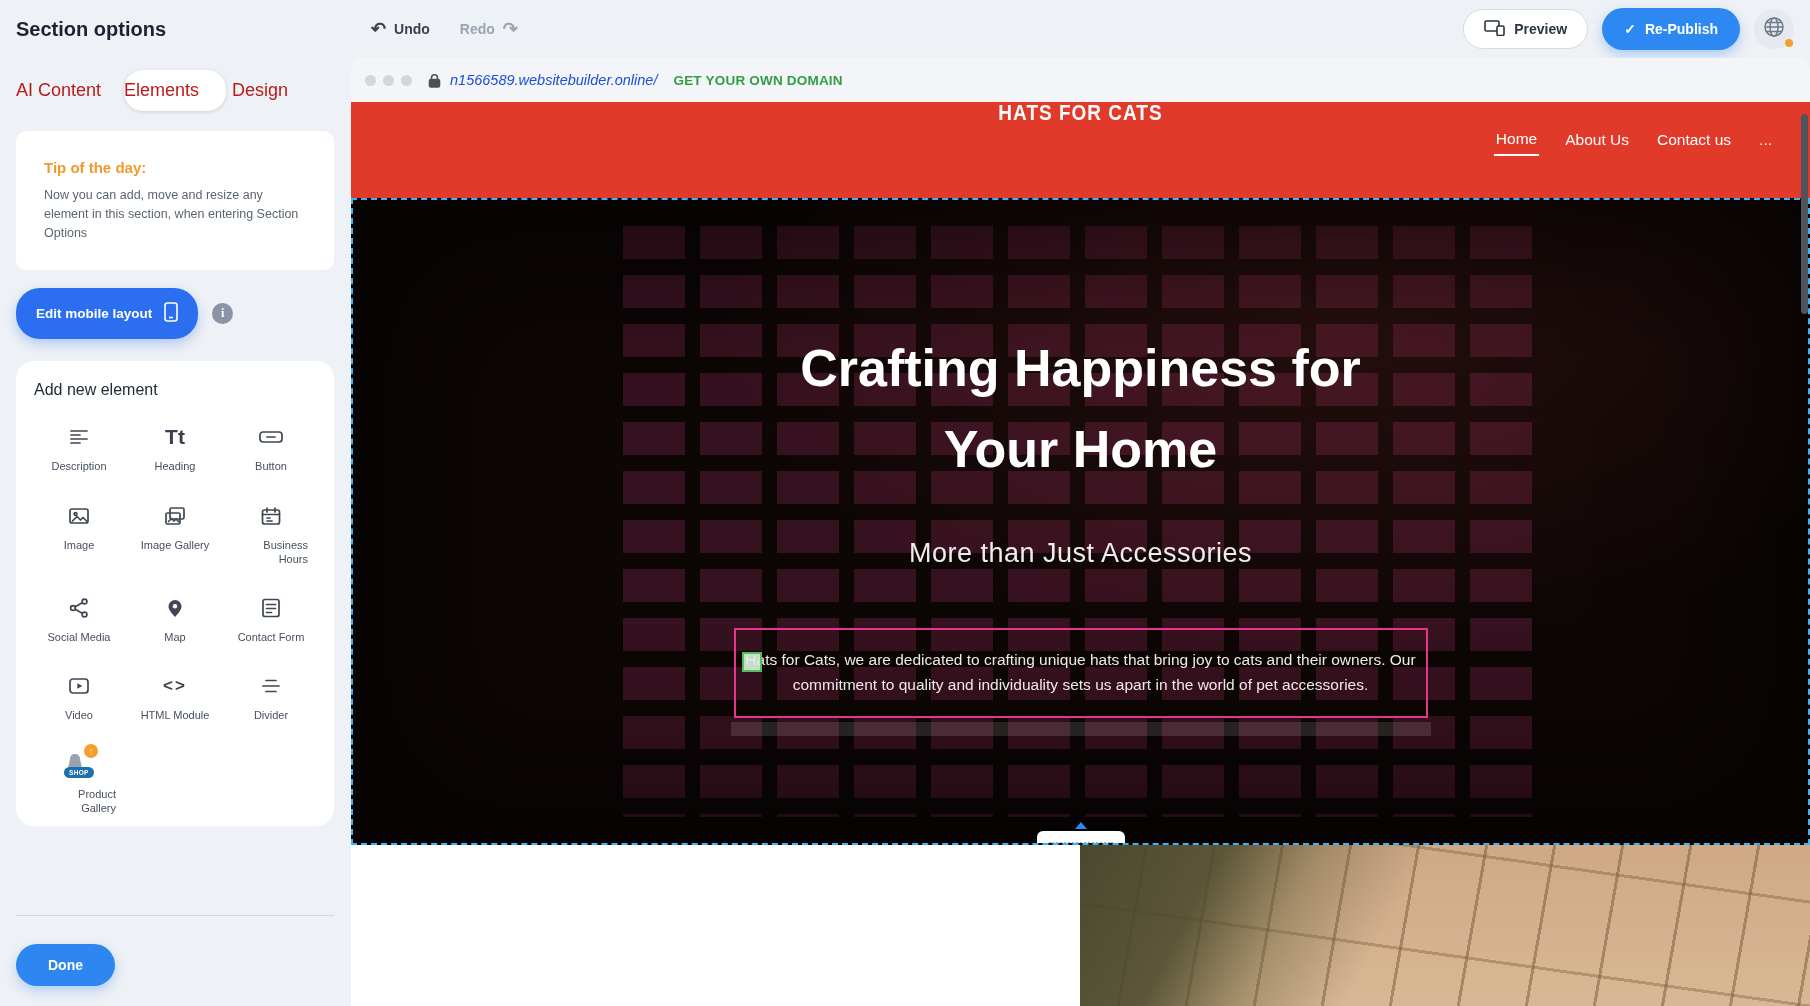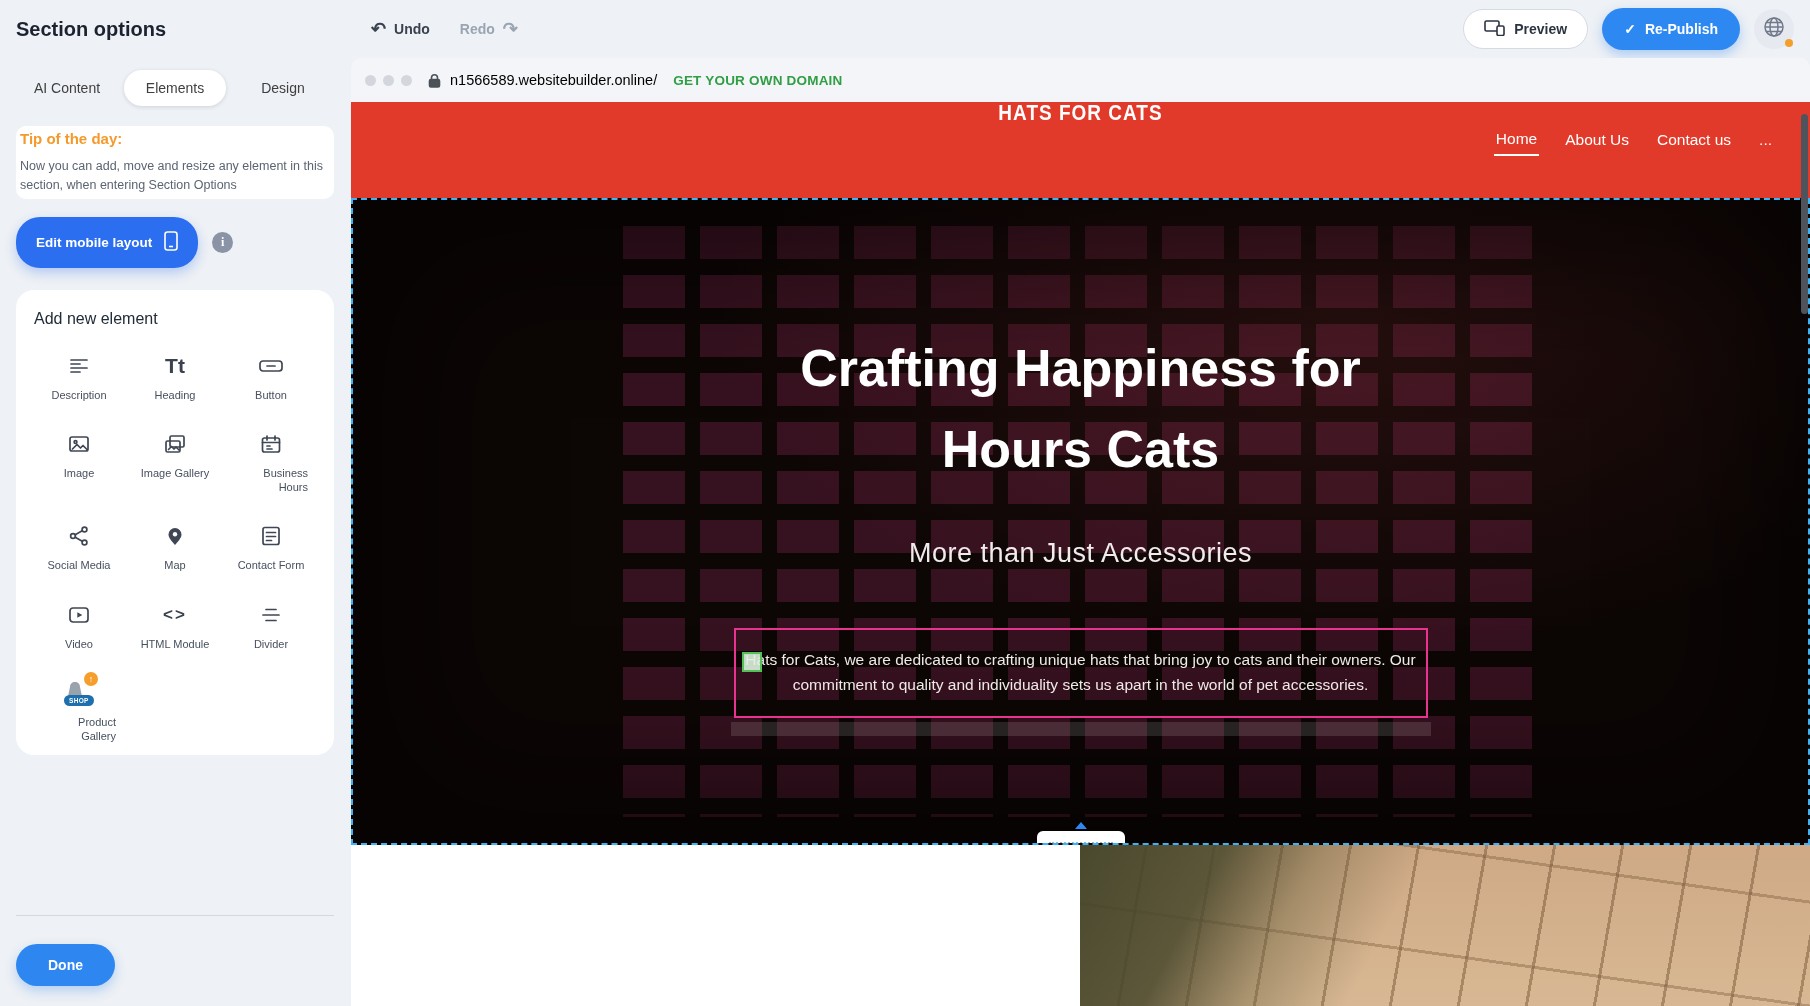--- a/index.html
+++ b/index.html
@@ -17,23 +17,23 @@
   .topbar-right { margin-left:auto; display:flex; align-items:center; gap:14px; }
   .btn-preview { display:flex; align-items:center; gap:9px; background:#fff; border:1px solid #d5dbe3; border-radius:20px; height:40px; padding:0 20px; font-size:14px; font-weight:700; color:#2c3442; cursor:pointer; }
   .btn-republish { display:flex; align-items:center; gap:9px; background:#2e88f2; color:#fff; border:none; border-radius:21px; height:42px; padding:0 22px; font-size:14px; font-weight:700; cursor:pointer; box-shadow:0 5px 12px rgba(46,136,242,.35); }
   .btn-republish .check { font-size:14px; }
   .globe-btn { position:relative; width:40px; height:40px; border-radius:50%; background:#e6eaf0; display:flex; align-items:center; justify-content:center; cursor:pointer; }
   .globe-dot { position:absolute; right:1px; bottom:2px; width:8px; height:8px; border-radius:50%; background:#f59e2c; }
 
   
   .sidebar { position:absolute; top:58px; left:0; bottom:0; width:350px; padding:8px 16px; }
   .tabs { display:flex; gap:6px; margin:4px 0 20px; }
-  .tab { flex:1; text-align:center; padding:10px 0; font-size:14px; color:#404040; border-radius:19px; cursor:pointer; }
+  .tab { flex:1; padding:10px 0; font-size:18px; color:#b91c1c; border-radius:19px; cursor:pointer; }
   .tab.active { background:#fff; box-shadow:0 1px 4px rgba(20,30,50,.14); }
-  .card { background:#fff; border-radius:10px; padding:4px; }
+  .card { background:#fff; border-radius:10px; padding:28px; }
   .tip-card { margin-bottom:18px; }
   .tip-title { color:#f49a2c; font-size:15px; font-weight:700; margin-bottom:10px; }
   .tip-body { font-size:12.5px; line-height:1.5; color:#5b6572; }
   .mobile-row { display:flex; align-items:center; gap:14px; margin:4px 0 22px; }
   .btn-mobile { display:flex; align-items:center; gap:12px; background:#2b6ef0; color:#fff; border:none; border-radius:24px; height:51px; padding:0 20px; font-size:13.5px; font-weight:700; cursor:pointer; box-shadow:0 5px 12px rgba(43,110,240,.3); }
   .info-btn { width:21px; height:21px; border-radius:50%; background:#8a94a6; color:#fff; font-size:12px; font-weight:700; display:flex; align-items:center; justify-content:center; cursor:pointer; font-family:"Liberation Serif",serif; }
   .elements-card { padding:20px 18px 11px;border-radius:18px; }
   .elements-title { font-size:16px; color:#222b38; }
   .el-grid { display:grid; grid-template-columns:repeat(3,1fr); row-gap:28px; column-gap:6px; margin-top:24px; }
   .el-item { display:flex; flex-direction:column; align-items:center; gap:8px; cursor:pointer; }
@@ -47,21 +47,21 @@
   .pg-badge { position:absolute; right:0; top:-6px; width:14px; height:14px; border-radius:50%; background:#f59e2c; color:#fff; font-size:9px; display:flex; align-items:center; justify-content:center; }
   .sidebar-divider { position:absolute; left:16px; right:16px; bottom:90px; border:none; border-top:1px solid #d3d9e1; }
   .btn-done { position:absolute; left:16px; bottom:20px; height:42px; padding:0 32px; background:#2e86f0; color:#fff; border:none; border-radius:22px; font-size:14px; font-weight:700; cursor:pointer; box-shadow:0 5px 12px rgba(46,134,240,.3); }
 
   
   .canvas { position:absolute; left:351px; top:58px; right:0; bottom:0; }
   .browser-bar { height:44px; background:#f4f5f8; border-radius:10px 10px 0 0; display:flex; align-items:center; padding:0 14px; }
   .dots { display:flex; gap:7px; margin-right:16px; }
   .dot { width:11px; height:11px; border-radius:50%; background:#d3d7dd; }
   .lock-icon { margin-right:9px; display:flex; }
-  .url-text { font-size:14.5px; color:#000000; }
+  .url-text { font-size:14.5px; color:#1d4ed8;font-style:italic; }
   .domain-cta { margin-left:16px; font-size:13.5px; font-weight:700; color:#2f9e44; cursor:pointer; letter-spacing:.2px; }
 
   
   .site-header { height:96px; background:#e23a2a; display:flex; align-items:center; padding:0 36px;flex-direction:column; }
   .site-logo { color:#fff; font-size:19px; font-weight:700; letter-spacing:1px; display:inline-block; transform:scaleY(1.18); transform-origin:left center; cursor:pointer; }
   .site-nav { margin-left:auto; display:flex; align-items:center; gap:24px; }
   .nav-link { color:#fff; font-size:15.5px; cursor:pointer; padding:6px 2px; }
   .nav-link.active { border-bottom:2px solid #fff; }
 
   .hero { position:relative; height:647px; background:#0c0605; border:2px dashed #3db3f5; overflow:hidden; }
@@ -337,21 +337,21 @@
         <span class="nav-link">About Us</span>
         <span class="nav-link">Contact us</span>
         <span class="nav-link">...</span>
       </nav>
     </div>
 
     <section class="hero">
       <div class="tile-wall"></div>
       <div class="hero-glow"></div>
 
-      <h1 class="hero-heading">Crafting Happiness for Hours Cats</h1>
+      <h1 class="hero-heading">Crafting Happiness for Your Home</h1>
       <div class="hero-sub">More than Just Accessories</div>
 
       <div class="para-box">
         <span class="img-handle"></span>
         <p class="para-text">Hats for Cats, we are dedicated to crafting unique hats that bring joy to cats and their owners. Our commitment to quality and individuality sets us apart in the world of pet accessories.</p>
       </div>
       <div class="ghost-bar"></div>
 
       <div class="resize-pill">
         <span class="dotline"></span>

